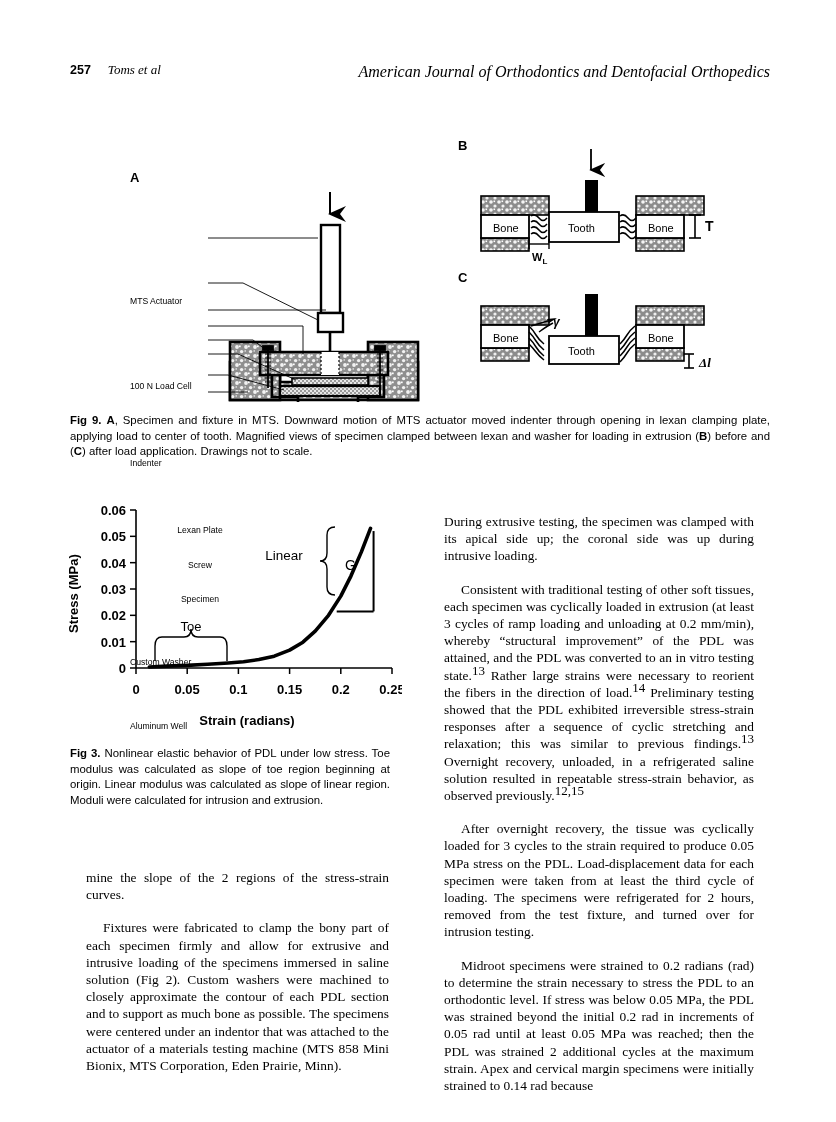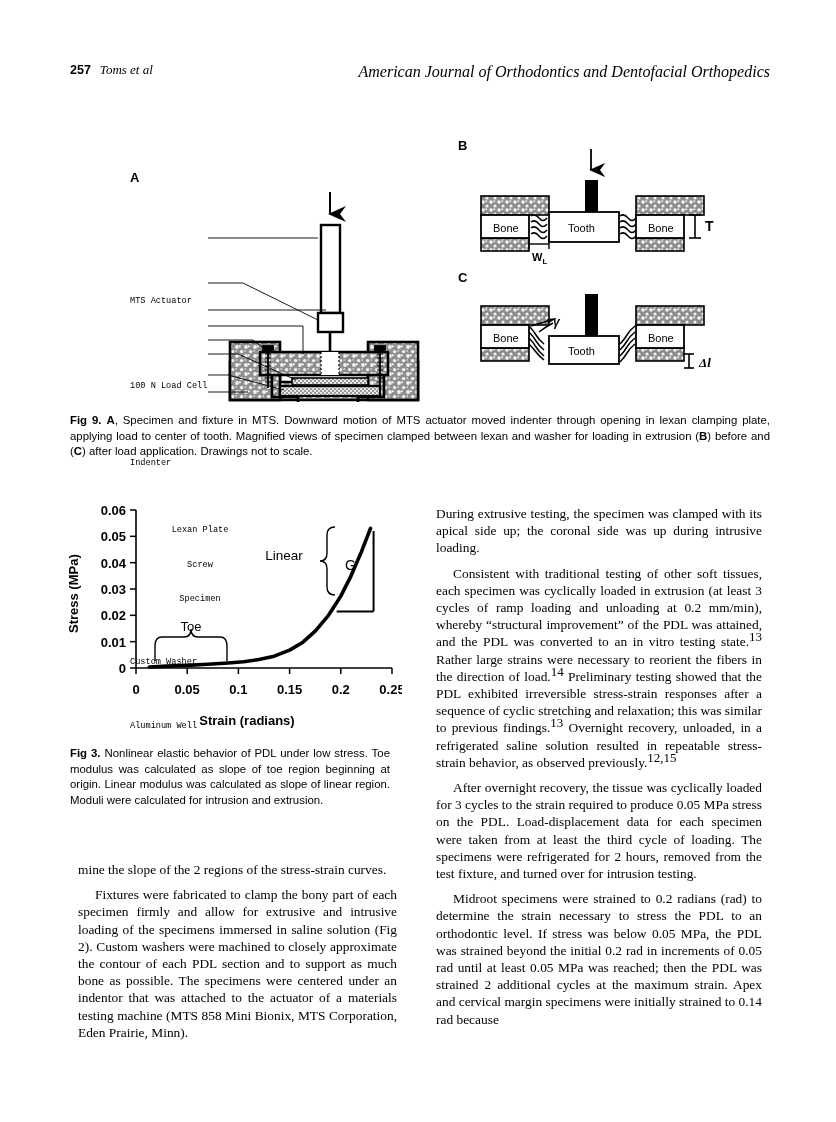--- a/index.html
+++ b/index.html
@@ -10,38 +10,38 @@
     color:#000;
     position:relative;
     overflow:hidden;
   }
   .page{position:absolute;left:0;top:0;width:836px;height:1122px;}
 
   
   .runhead{position:absolute;left:70px;top:62px;width:700px;height:44px;}
   .rh-left{position:absolute;left:0;top:0;font-size:12.5px;}
   .rh-left .pageno{font-family:"Liberation Sans",sans-serif;font-weight:bold;font-size:12.5px;}
-  .rh-left .authors{font-style:italic;font-size:13px;margin-left:9px;}
+  .rh-left .authors{font-style:italic;font-size:13px;margin-left:17px;}
   .rh-right{position:absolute;right:0;top:0;text-align:right;font-style:italic;font-size:16px;line-height:19px;}
 
   
   .fig2{position:absolute;left:70px;top:130px;width:700px;height:275px;}
 
   .panelA{position:absolute;left:60px;top:10px;width:310px;height:265px;}
   .panel-letter{font-family:"Liberation Sans",sans-serif;font-weight:bold;font-size:13px;}
   .applied-disp{
     position:absolute;left:110px;top:-7px;width:175px;text-align:center;
     font-family:"Liberation Sans",sans-serif;font-weight:bold;font-size:13.5px;line-height:17px;
     letter-spacing:.2px;
   }
   .lblA{position:absolute;left:0;top:30px;}
 
   .leadlabels{position:absolute;left:0px;top:66px;width:140px;}
   .leadlabels div{
-    font-family:Liberation Mono, monospace;font-size:8.6px;
+    font-family:Liberation Sans, sans-serif;font-size:8.6px;
     height:17px;white-space:nowrap;margin-top:22px;
   }
   .leadlabels div.tight{height:12.5px;text-align:center;}
 
   
   .dgA{position:absolute;left:78px;top:52px;}
   .panelBC{position:absolute;left:385px;top:0px;width:280px;height:270px;}
   .lblB{position:absolute;left:3px;top:8px;}
   .lblC{position:absolute;left:3px;top:140px;}
   .dgB{position:absolute;left:18px;top:14px;}
@@ -58,21 +58,21 @@
   .fig3{position:absolute;left:62px;top:498px;width:340px;height:240px;}
   .chartwrap{position:absolute;left:0;top:0;}
   .fig3cap{position:absolute;left:70px;top:746px;width:320px;}
 
   
   .col{
     position:absolute;width:335px;
     font-size:13.4px;line-height:17.2px;text-align:justify;
     font-family:"Liberation Serif", serif;
   }
-  .col p{margin:8px;text-indent:17px;}
+  .col p{margin:16px;text-indent:17px;}
   .col p.noind{text-indent:0;}
   .colL{left:70px;top:853px;}
   .colR{left:428px;top:497px;width:342px;}
   sup{font-size:13px;vertical-align:super;line-height:0;}
 </style>
 </head>
 <body>
 
 <div class="page">
 

